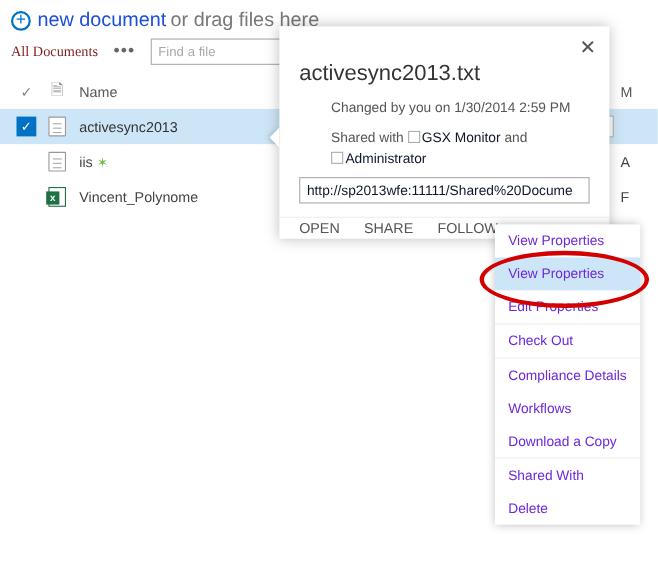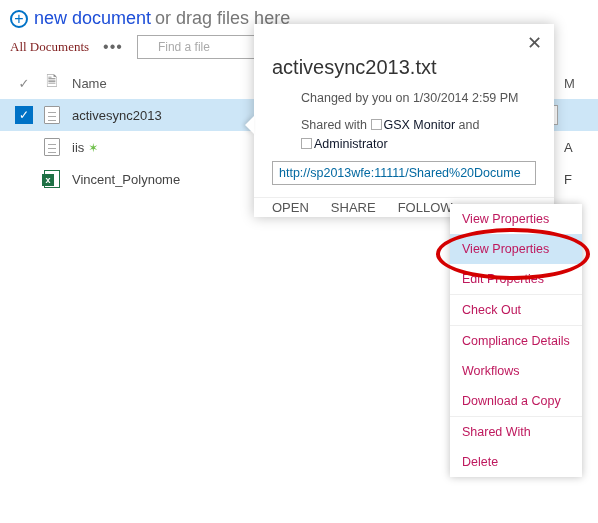--- a/index.html
+++ b/index.html
@@ -44,21 +44,21 @@
     gap: 14px;
   }
   .toolbar .view { color: #7f1d1d; font-size: 13px; font-family: Liberation Serif, serif; }
   .toolbar .dots { color: #666; font-size: 16px; letter-spacing: 1px; cursor: pointer; }
   .findbox {
     border: 1px solid #ababab;
     height: 24px;
     width: 170px;
     display: flex;
     align-items: center;
-    padding: 0 20px;
+    padding: 0 6px;
     color: #aaa;
     font-size: 12px;
   }
   .findbox .mag {
     margin-left: auto;
     width: 13px; height: 13px;
     position: relative;
   }
   .findbox .mag::before {
     content: "";
@@ -184,21 +184,21 @@
     display:inline-block;
     width:11px;height:11px;
     border:1px solid #ababab;
     vertical-align:-1px;
     margin-right:2px;
   }
   .urlbox {
     border:1px solid #ababab;
     padding:4px 6px;
     font-size:12.5px;
-    color:#0369a1;
+    color:#0f172a;
     white-space:nowrap;
     overflow:hidden;
   }
   .callout-actions {
     border-top:1px solid #eee;
     padding: 2px 18px;
     display:flex;
     align-items:center;
     gap: 22px;
     color:#555;
@@ -209,21 +209,21 @@
   
   .menu {
     position:absolute;
     left: 450px;
     top: 204px;
     width: 132px;
     background:#fff;
     box-shadow: 0 0 8px rgba(0,0,0,.25);
     z-index: 20;
     font-size: 12.5px;
-    color:#be185d;
+    color:#6d28d9;
   }
   .menu .sect { border-bottom:1px solid #eee; }
   .menu .item { padding: 8px 12px; cursor:pointer; white-space:nowrap; }
   .menu .item.hover { background:#cde6f7; }
 
   
   .red-circle {
     position:absolute;
     left: 436px;
     top: 228px;

